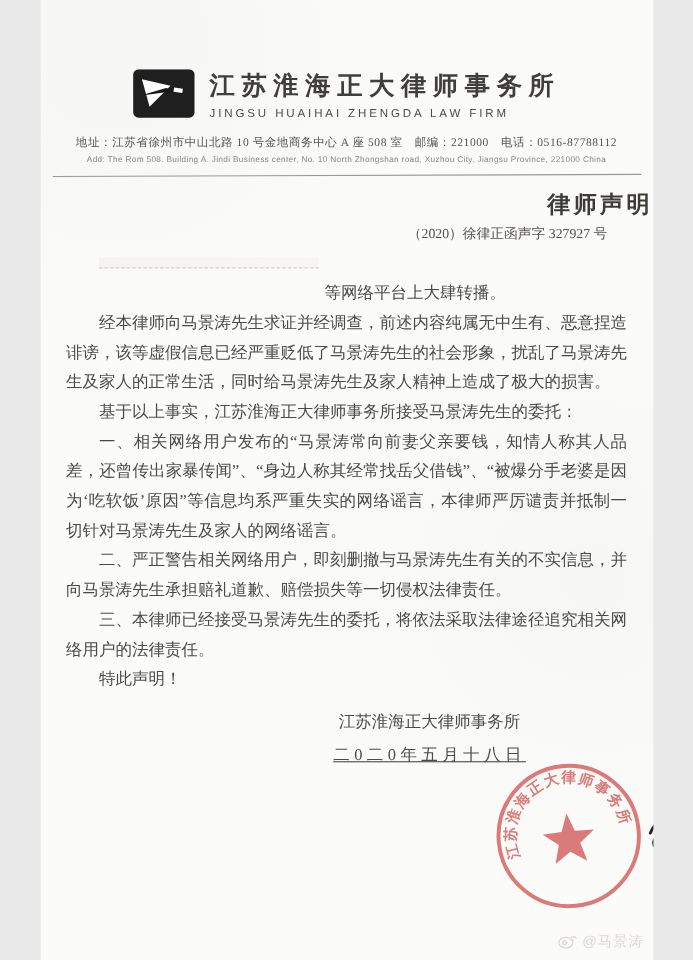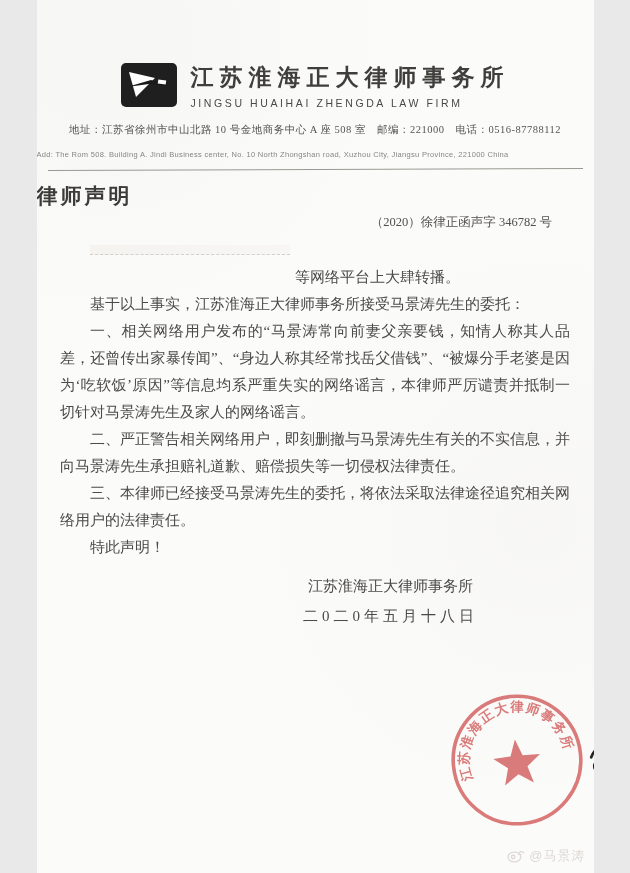--- a/index.html
+++ b/index.html
@@ -32,32 +32,32 @@
     font-size:10.5px;letter-spacing:2.6px;color:#4a4945;
     margin-top:4px;white-space:nowrap;
     font-family:"Liberation Sans","DejaVu Sans",sans-serif;
   }
   
   .addr-cn{
     margin-top:14px;text-align:center;
     font-size:10.5px;color:#55544f;letter-spacing:.5px;
   }
   .addr-en{
-    margin-top:13px;
+    margin-top:3px;text-align:center;
     font-size:7.5px;color:#878680;letter-spacing:.3px;
     font-family:"Liberation Sans","DejaVu Sans",sans-serif;
   }
   .divider{
     margin:10px auto 0 auto;width:535px;height:0;
     border-top:1.5px solid #9a9892;
     transform:rotate(-.2deg);
   }
   
   .doc-title{
-    margin-top:12px;text-align:left;
+    margin-top:12px;text-align:right;
     font-size:21px;font-weight:bold;color:#3c3b37;
     letter-spacing:3px;
   }
   .doc-number{
     width:510px;margin:4px auto 0 auto;
     text-align:right;padding-right:18px;box-sizing:border-box;
     font-size:12.5px;color:#514f4b;
   }
   
   .body-text{
@@ -68,28 +68,29 @@
   .body-text p{margin:0;text-indent:2em;}
   .redacted{
     display:inline-block;width:200px;height:9px;
     border-bottom:1px dashed #d4cfc8;
     background:linear-gradient(90deg,#f5f3f0 0%,#f8f6f4 100%);
     vertical-align:baseline;
   }
   .continue-line{
     margin:0;text-indent:0 !important;
     padding-left:235px;
+    font-family:Liberation Mono, monospace;
   }
   
   .sig-block{
     width:270px;margin:10px 68px 0 auto;
     text-align:center;font-size:15px;color:#4b4a46;
     line-height:30px;position:relative;z-index:2;
   }
-  .sig-date{letter-spacing:4px;}
+  .sig-date{letter-spacing:4px;text-decoration:underline;}
   
   .seal{
     position:absolute;left:408px;top:688px;
     width:144px;height:144px;
     opacity:.72;mix-blend-mode:multiply;
     transform:rotate(-6deg);
     z-index:3;pointer-events:none;
   }
   
   .handsign{
@@ -122,25 +123,26 @@
       <div class="firm-cn">江苏淮海正大律师事务所</div>
       <div class="firm-en">JINGSU HUAIHAI ZHENGDA LAW FIRM</div>
     </div>
   </div>
 
   <div class="addr-cn">地址：江苏省徐州市中山北路 10 号金地商务中心 A 座 508 室　邮编：221000　电话：0516-87788112</div>
   <div class="addr-en">Add: The Rom 508. Building A. Jindi Business center, No. 10 North Zhongshan road, Xuzhou City, Jiangsu Province, 221000 China</div>
   <div class="divider"></div>
 
   <div class="doc-title">律师声明</div>
-  <div class="doc-number">（2020）徐律正函声字 346782 号</div>
+  <div class="doc-number">（2020）徐律正函声字 327927 号</div>
 
   <div class="body-text">
     <p><span class="redacted"></span></p>
     <p class="continue-line">等网络平台上大肆转播。</p>
+    <p>经本律师向马景涛先生求证并经调查，前述内容纯属无中生有、恶意捏造诽谤，该等虚假信息已经严重贬低了马景涛先生的社会形象，扰乱了马景涛先生及家人的正常生活，同时给马景涛先生及家人精神上造成了极大的损害。</p>
     <p>基于以上事实，江苏淮海正大律师事务所接受马景涛先生的委托：</p>
     <p>一、相关网络用户发布的“马景涛常向前妻父亲要钱，知情人称其人品差，还曾传出家暴传闻”、“身边人称其经常找岳父借钱”、“被爆分手老婆是因为‘吃软饭’原因”等信息均系严重失实的网络谣言，本律师严厉谴责并抵制一切针对马景涛先生及家人的网络谣言。</p>
     <p>二、严正警告相关网络用户，即刻删撤与马景涛先生有关的不实信息，并向马景涛先生承担赔礼道歉、赔偿损失等一切侵权法律责任。</p>
     <p>三、本律师已经接受马景涛先生的委托，将依法采取法律途径追究相关网络用户的法律责任。</p>
     <p>特此声明！</p>
   </div>
 
   <div class="sig-block">
     <div>江苏淮海正大律师事务所</div>
     <div class="sig-date">二0二0年五月十八日</div>

